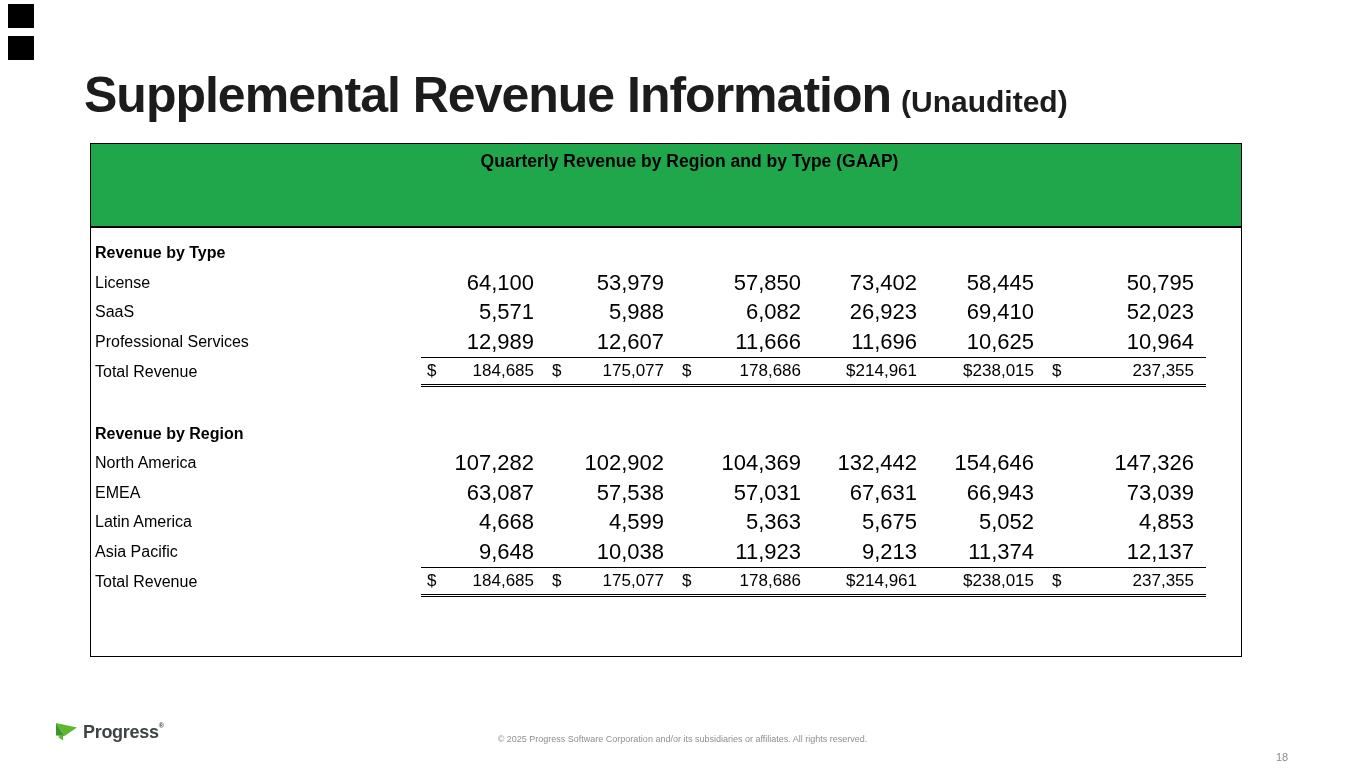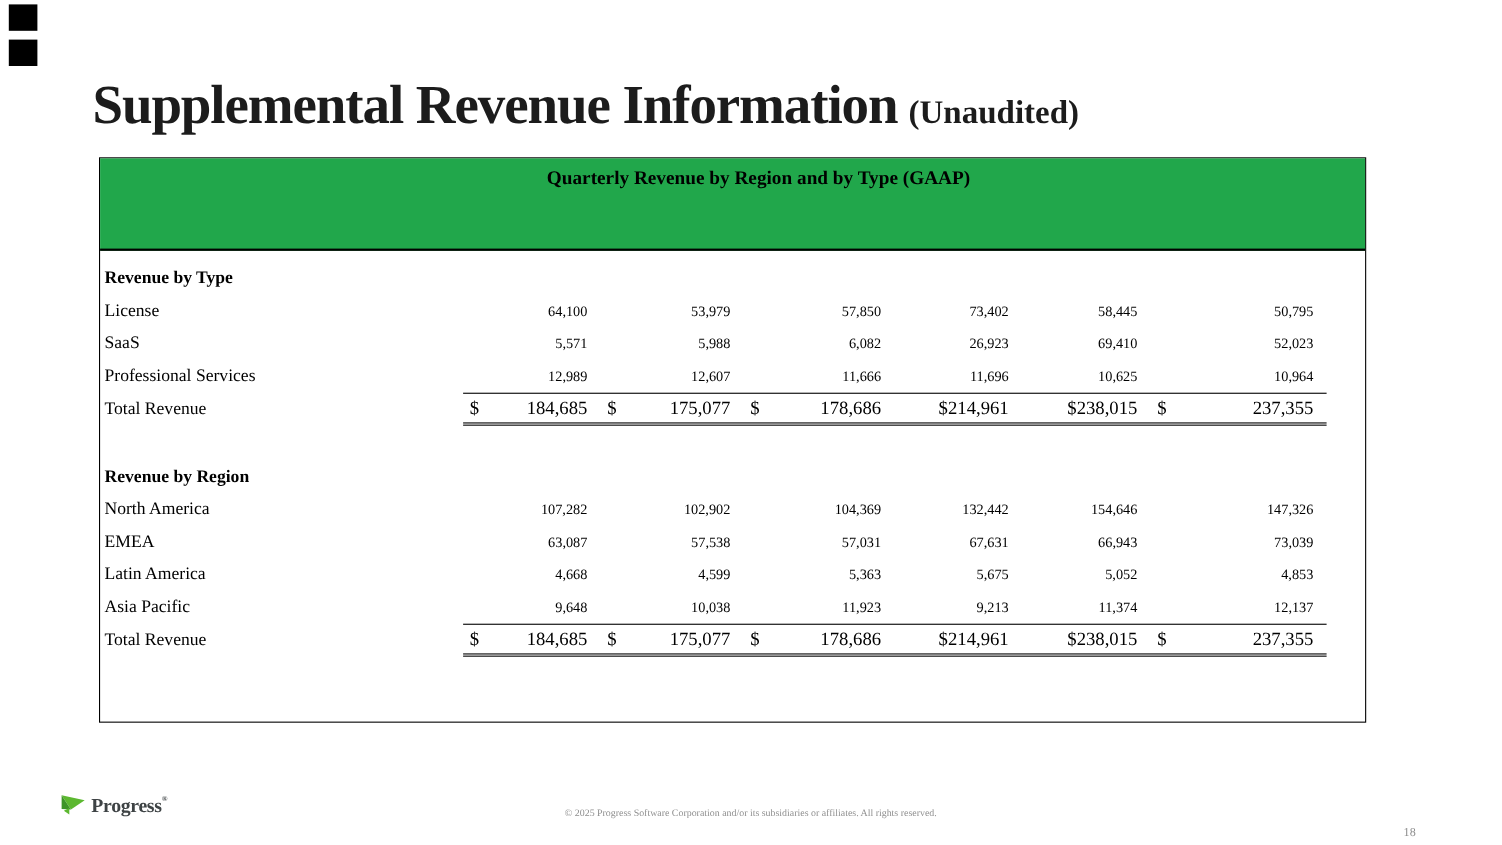--- a/index.html
+++ b/index.html
@@ -1,17 +1,17 @@
 <!DOCTYPE html>
 <html><head>
 <meta charset="utf-8">
 <style>
   html,body{margin:0;padding:0;background:#fff;}
   .slide{position:relative;width:1365px;height:768px;background:#ffffff;overflow:hidden;
-         font-family:Liberation Serif, serif;color:#000;}
+         font-family:Liberation Sans, sans-serif;color:#000;}
 
   
   .corner{position:absolute;left:8px;width:26px;height:24px;background:#000;}
   .corner.c1{top:4px;} .corner.c2{top:36px;}
 
   
   .title{position:absolute;left:84px;top:66px;font-size:50px;font-weight:bold;
          color:#1c1c1c;letter-spacing:-1px;white-space:nowrap;}
   .title .suffix{font-size:30px;letter-spacing:0;margin-left:10px;}
 
@@ -24,21 +24,21 @@
               display:flex;flex-direction:column;justify-content:space-between;}
   .ghead-title{text-align:center;font-weight:bold;font-size:17.5px;padding-top:7px;color:#000;padding-left:47px;}
   .ghead-row{align-items:end;padding-bottom:5px;}
   .unit{font-size:16.5px;padding-left:4px;}
   .colhead{text-align:center;font-weight:bold;font-size:17.5px;}
 
   .trow{height:29.5px;align-items:center;}
   .trow.hrow,.trow.trow-total{height:30px;}
   .lbl{padding-left:4px;font-size:16px;white-space:nowrap;}
   .heading-lbl{grid-column:1/9;font-weight:bold;}
-  .num{text-align:right;padding-right:12px;font-size:13px;white-space:nowrap;}
+  .num{text-align:right;padding-right:12px;font-size:22px;white-space:nowrap;}
   .pad{}
   .spacer-top{height:10px;} .gap{height:32px;}
 
   .tnums{grid-column:2/8;display:grid;grid-template-columns:125px 130px 137px 116px 117px 160px;
          align-self:stretch;align-items:center;border-top:1px solid #000;
          border-bottom:3px double #000;}
   .tcell{position:relative;display:flex;justify-content:flex-end;align-items:center;
          font-size:17px;padding-right:12px;white-space:nowrap;}
   .dollar{position:absolute;left:6px;}
 

